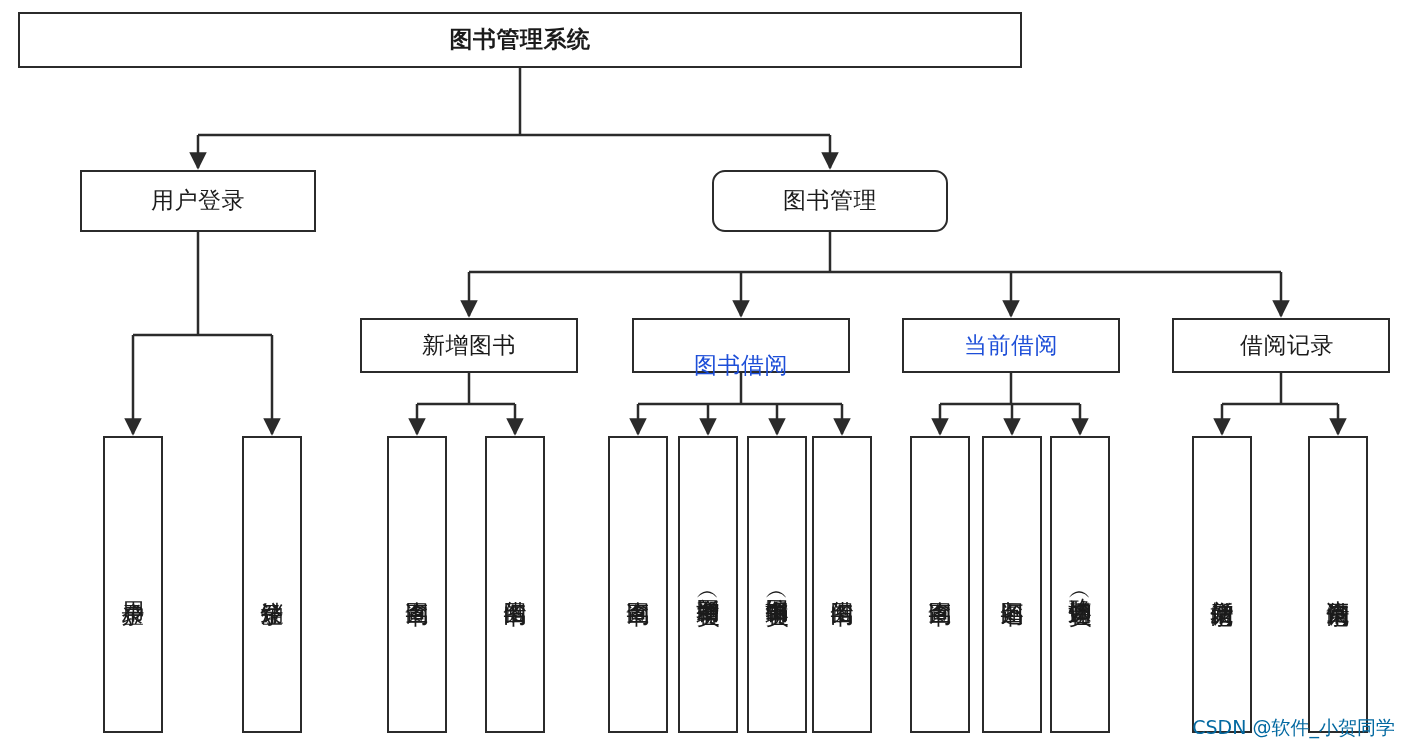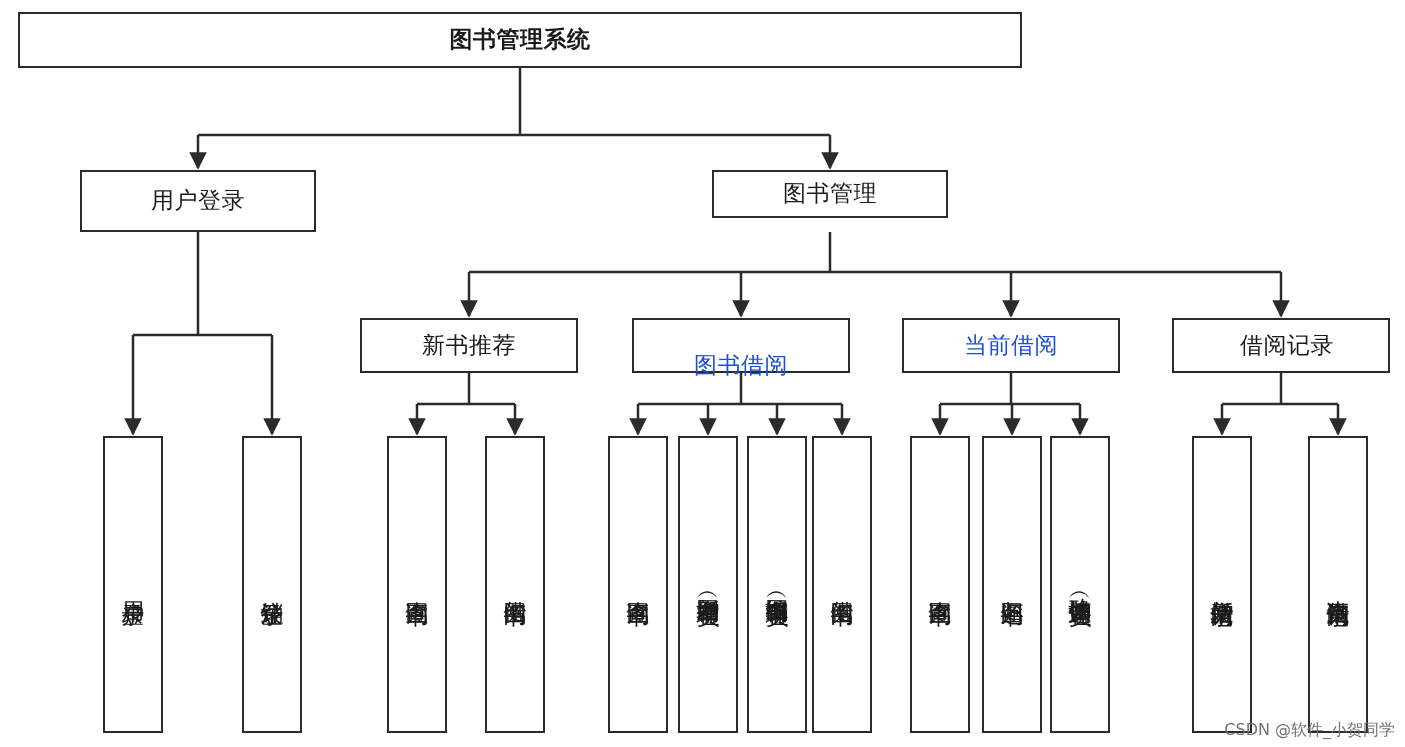--- a/index.html
+++ b/index.html
@@ -58,22 +58,22 @@
     text-orientation: upright;
     font-size: 23px;
     line-height: 1.18;
     letter-spacing: 1px;
     max-height: 268px;
   }
   #watermark {
     position: absolute;
     right: 10px;
     bottom: 6px;
-    font-size: 16px;
-    color: #737373;
+    font-size: 19px;
+    color: #0369a1;
     white-space: nowrap;
     z-index: 5;
     font-family: "DejaVu Sans", "Liberation Sans", sans-serif;
   }
 </style>
 </head>
 <body>
 
 <div id="canvas">
   <svg id="edges" viewBox="0 0 1405 747" xmlns="http://www.w3.org/2000/svg">
@@ -119,25 +119,25 @@
       </g>
   </svg>
 
   <div id="nodes-layer">
       <div class="node horizontal root" style="left: 18px; top: 12px; width: 1004px; height: 56px; border-color: rgb(43, 43, 43); background: rgb(255, 255, 255);">
         <span class="node-label" style="color: rgb(27, 27, 27); font-weight: bold;">图书管理系统</span>
       </div>
       <div class="node horizontal" style="left: 80px; top: 170px; width: 236px; height: 62px; border-color: rgb(43, 43, 43); background: rgb(255, 255, 255);">
         <span class="node-label" style="color: rgb(27, 27, 27);">用户登录</span>
       </div>
-      <div class="node horizontal" style="left: 712px; top: 170px; width: 236px; height: 48px; border-color: rgb(43, 43, 43); background: rgb(255, 255, 255);">
+      <div class="node horizontal" style="left: 712px; top: 170px; width: 236px; height: 62px; border-color: rgb(43, 43, 43); background: rgb(255, 255, 255); border-radius: 13px;">
         <span class="node-label" style="color: rgb(27, 27, 27);">图书管理</span>
       </div>
       <div class="node horizontal" style="left: 360px; top: 318px; width: 218px; height: 55px; border-color: rgb(43, 43, 43); background: rgb(255, 255, 255);">
-        <span class="node-label" style="color: rgb(27, 27, 27);">新书推荐</span>
+        <span class="node-label" style="color: rgb(27, 27, 27);">新增图书</span>
       </div>
       <div class="node horizontal" style="left: 632px; top: 318px; width: 218px; height: 55px; border-color: rgb(43, 43, 43); background: rgb(255, 255, 255);">
         <span class="node-label" style="color: #1d4ed8; margin-top: 40px;">图书借阅</span>
       </div>
       <div class="node horizontal" style="left: 902px; top: 318px; width: 218px; height: 55px; border-color: rgb(43, 43, 43); background: rgb(255, 255, 255);">
         <span class="node-label" style="color: #1d4ed8;">当前借阅</span>
       </div>
       <div class="node horizontal" style="left: 1172px; top: 318px; width: 218px; height: 55px; border-color: rgb(43, 43, 43); background: rgb(255, 255, 255); padding-left: 12px;">
         <span class="node-label" style="color: rgb(27, 27, 27);">借阅记录</span>
       </div>

